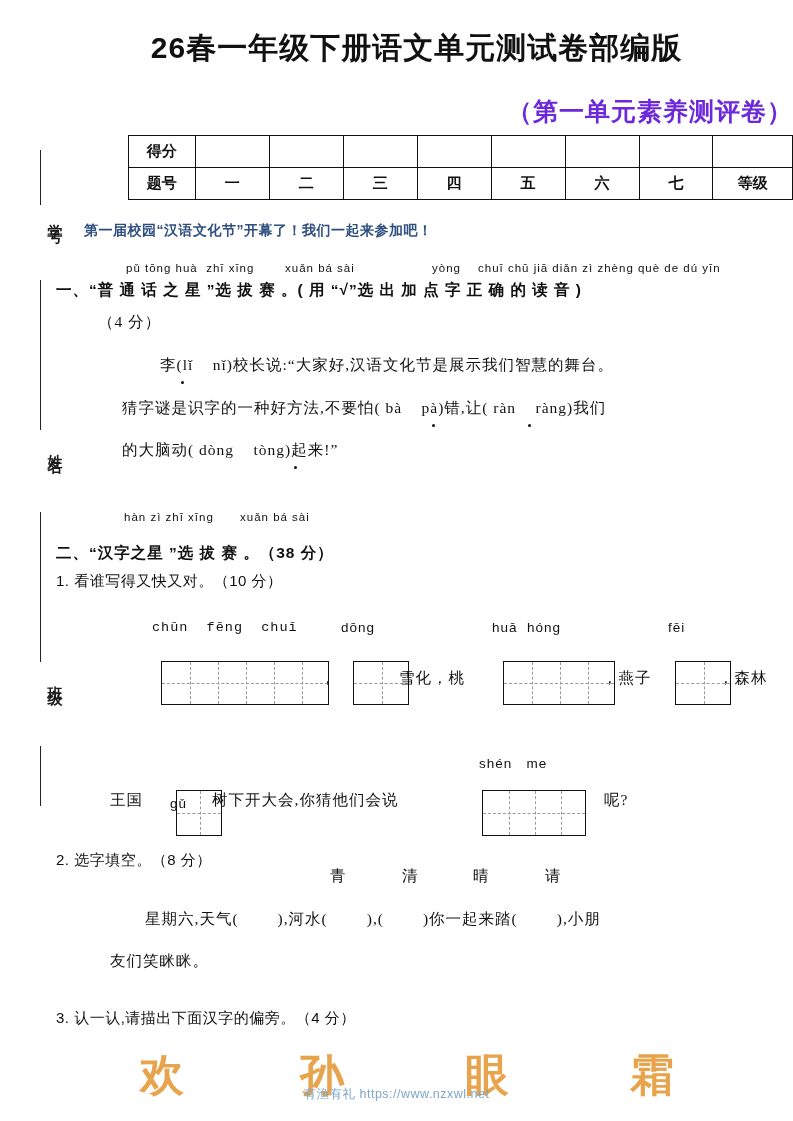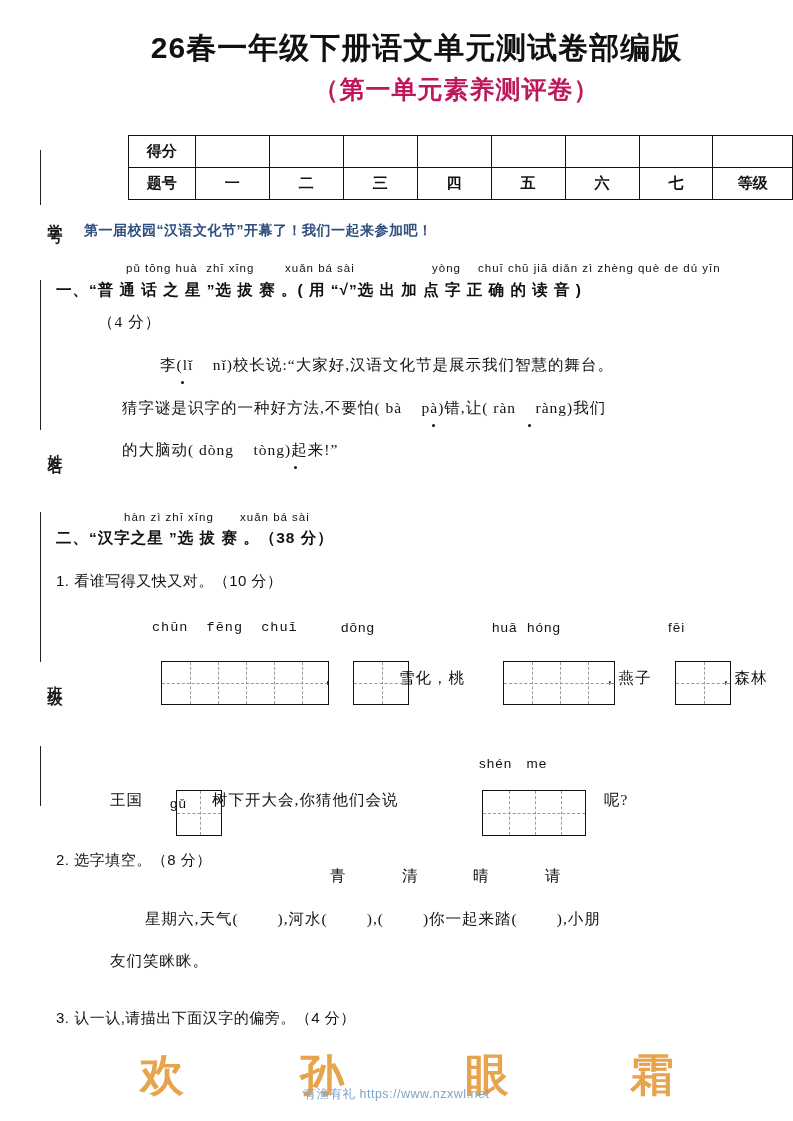--- a/index.html
+++ b/index.html
@@ -34,22 +34,22 @@
 
   
   .title-wrap{position:absolute;left:0;right:0;top:28px;text-align:center;}
   .title-main{
     font-family:"Liberation Sans", sans-serif;
     font-weight:bold;font-size:30px;letter-spacing:1px;color:#111;
     margin-left:40px;
   }
   .title-sub{
     font-family:"Liberation Sans", sans-serif;
-    font-weight:bold;font-size:25px;letter-spacing:1px;color:#be185d;
-    margin-top:4px;margin-left:120px;
+    font-weight:bold;font-size:25px;letter-spacing:1px;color:#6d28d9;
+    margin-top:26px;margin-left:120px;text-align:right;
   }
 
   
   .score-table{
     position:absolute;left:128px;top:135px;border-collapse:collapse;
   }
   .score-table td{
     border:1px solid #111;
     height:31px;
     font-family:"Liberation Sans", sans-serif;
@@ -186,21 +186,21 @@
   <div class="abs txt" style="left:122px;top:398px;">猜字谜是识字的一种好方法,不要怕( bà    pà)错,让( ràn    ràng)我们</div>
   <div class="abs txt" style="left:122px;top:440px;">的大脑动( dòng    tòng)起来!”</div>
 
   <div class="dot" style="left:181px;top:381px;"></div>
   <div class="dot" style="left:432px;top:424px;"></div>
   <div class="dot" style="left:528px;top:424px;"></div>
   <div class="dot" style="left:294px;top:466px;"></div>
 
   <div class="abs pinyin" style="left:124px;top:511px;">hàn zì zhī xīng</div>
   <div class="abs pinyin" style="left:240px;top:511px;">xuǎn bá sài</div>
-  <div class="abs sec-head" style="left:56px;top:528px;">二、“汉字之星 ”选 拔 赛 。（38 分）</div>
+  <div class="abs sec-head" style="left:56px;top:543px;">二、“汉字之星 ”选 拔 赛 。（38 分）</div>
 
   <div class="abs txt-b" style="left:56px;top:572px;">1. 看谁写得又快又对。（10 分）</div>
 
   <div class="abs pinyin" style="left:152px;top:620px;font-size:13.5px;font-family:Liberation Mono, monospace;">chūn  fēng  chuī</div>
   <div class="abs pinyin" style="left:341px;top:620px;font-size:13.5px;">dōng</div>
   <div class="abs pinyin" style="left:492px;top:620px;font-size:13.5px;">huā  hóng</div>
   <div class="abs pinyin" style="left:668px;top:620px;font-size:13.5px;">fēi</div>
 
   <div class="abs" style="left:145px;top:643px;">
     <div class="tzg" style="width:168px;height:44px;">

